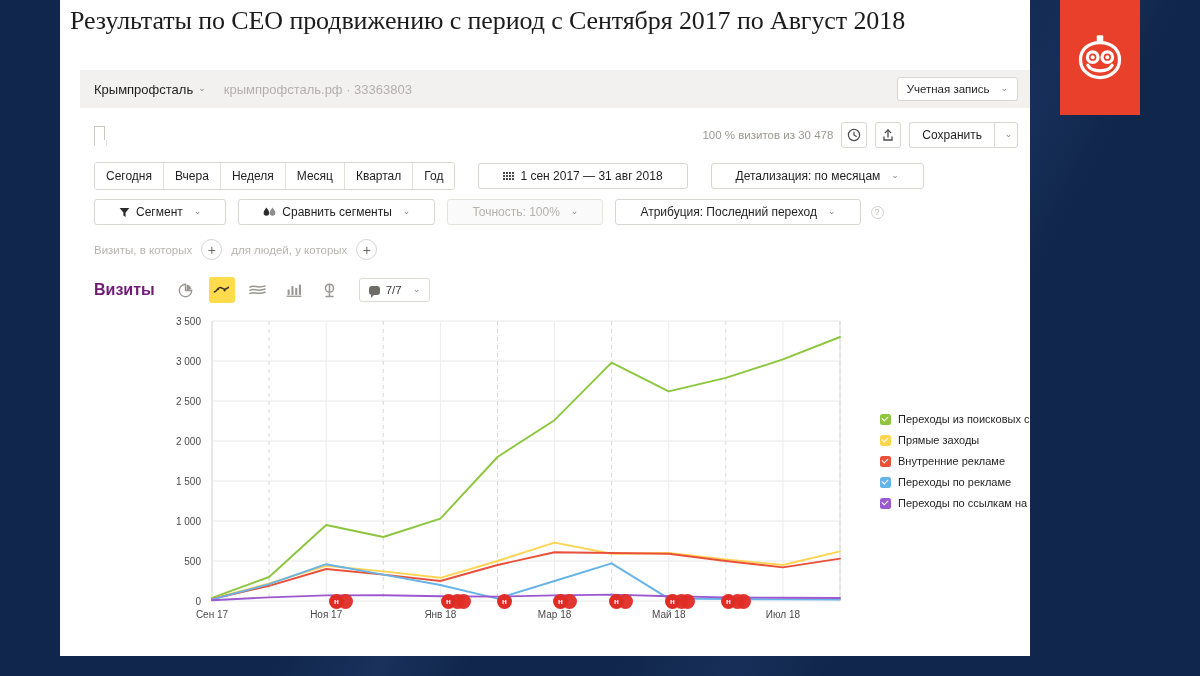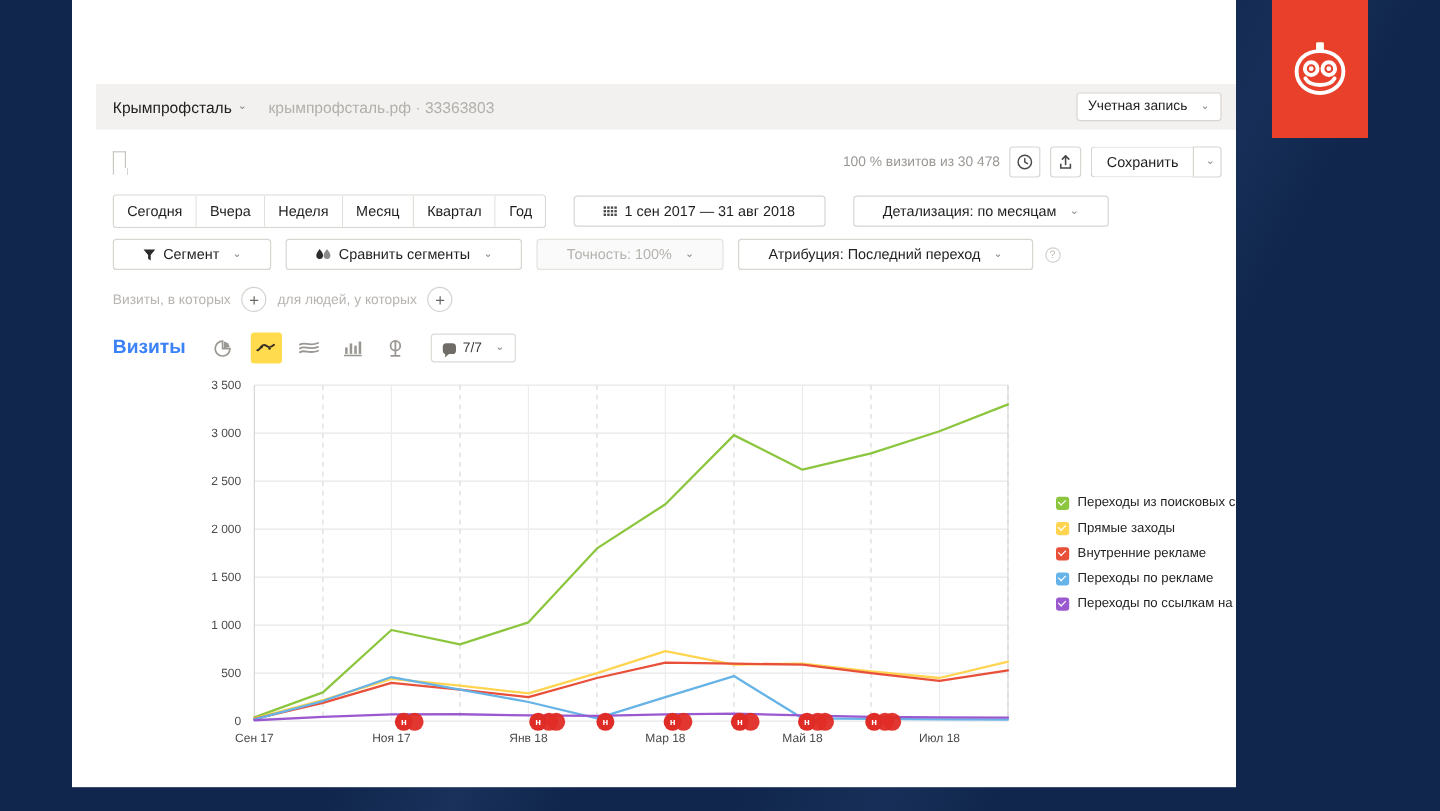--- a/index.html
+++ b/index.html
@@ -119,21 +119,21 @@
   #row-attr { display: flex; align-items: center; padding: 14px 14px 0 14px; gap: 9px; }
   .attr-label { font-size: 11.5px; color: #b7b4b0; }
   .plus-btn {
     width: 21px; height: 21px; border-radius: 50%; border: 1px solid #d6d3cf; background: #fff;
     display: flex; align-items: center; justify-content: center; font-size: 14px; color: #6d6a66;
     line-height: 1;
   }
 
   
   #row-metric { display: flex; align-items: center; padding: 17px 14px 0 14px; gap: 10px; }
-  #metric-name { font-size: 16px; font-weight: bold; color: #3b82f6; margin-right: 8px; }
+  #metric-name { font-size: 16px; font-weight: bold; color: #701a75; margin-right: 8px; }
   .chart-ico {
     width: 26px; height: 26px; border-radius: 3px; display:flex; align-items:center; justify-content:center;
   }
   .chart-ico.active { background: #ffdb4d; }
   .cmt-btn {
     height: 24px; padding: 0 9px; border: 1px solid #dedbd7; border-radius: 3px; background:#fff;
     display:flex; align-items:center; gap:6px; font-size: 11.5px; color:#3b3b3b; margin-left: 6px;
   }
   .cmt-bubble { width: 11px; height: 9px; background: #6f6c68; border-radius: 3px; position: relative; }
   .cmt-bubble::after{content:"";position:absolute;left:2px;bottom:-3px;border-left:3px solid #6f6c68;border-bottom:3px solid transparent;}
@@ -182,20 +182,21 @@
     <circle cx="23" cy="31" r="6.5" fill="none" stroke="#fff" stroke-width="4"></circle>
     <circle cx="41" cy="31" r="6.5" fill="none" stroke="#fff" stroke-width="4"></circle>
     <circle cx="23" cy="31" r="2.4" fill="#fff"></circle>
     <circle cx="41" cy="31" r="2.4" fill="#fff"></circle>
     <path d="M17 41 C22 50 42 50 47 41" fill="none" stroke="#fff" stroke-width="4" stroke-linecap="round"></path>
   </svg>
 </div>
 
 <div id="panel">
 
+  <div id="page-title">Результаты по СЕО продвижению с период с Сентября 2017 по Август 2018</div>
 
   <div id="metrica">
 
     <div id="topbar">
       <span class="site-name">Крымпрофсталь</span>
       <span class="chev">⌄</span>
       <span class="site-domain">крымпрофсталь.рф · 33363803</span>
       <div class="acct-btn">
         <span>Учетная запись</span>
         <span class="chev">⌄</span>

